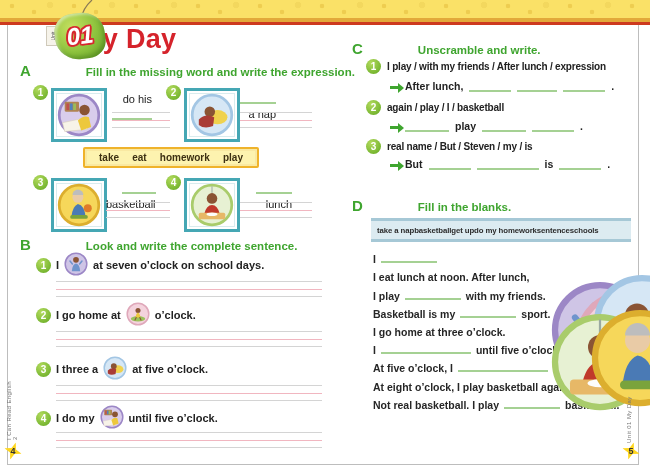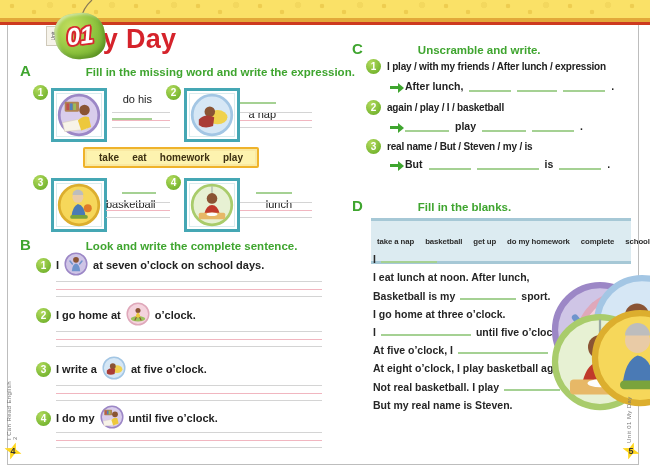--- a/index.html
+++ b/index.html
@@ -53,21 +53,21 @@
   .rules{position:absolute;}
   .rl{height:1px;background:#d4d4d4;margin-bottom:6.5px;}
   .rl.pk{background:#f1b6c0;}
   
   .bank-a{position:absolute;left:83px;top:147px;width:176px;height:21px;background:#fdf3af;
     border:2px solid #efb32b;border-radius:2px;box-shadow:inset 0 0 0 2px #f9e9a2;
     display:flex;align-items:center;justify-content:space-between;padding:0 14px;box-sizing:border-box;}
   .bank-a span{font-size:10px;font-weight:bold;color:#3d3012;}
   .bank-d{position:absolute;left:371px;top:218px;width:248px;height:16px;background:#dcebf1;
     border-top:3px solid #a6c8d6;border-bottom:3px solid #a6c8d6;
-    display:flex;align-items:center;justify-content:flex-start;padding:12px 6px;box-sizing:content-box;gap:11px;}
+    display:flex;align-items:center;justify-content:flex-start;padding:1px 6px;box-sizing:content-box;}
   .bank-d span{font-size:7.8px;font-weight:bold;color:#2c2c2c;letter-spacing:-.1px;white-space:nowrap;}
   
   .b-row{position:absolute;left:36px;display:flex;align-items:center;gap:5px;
     font-size:11px;font-weight:bold;white-space:nowrap;}
   .b-row .pic{width:24px;height:24px;flex:0 0 24px;}
   .b-row .pic svg{width:24px;height:24px;}
   .rules-b{position:absolute;left:56px;width:266px;}
   
   .c-q{position:absolute;left:366px;display:flex;align-items:center;gap:6px;
     font-size:10px;font-weight:bold;letter-spacing:-.2px;white-space:nowrap;}
@@ -255,21 +255,21 @@
     <span>o’clock.</span>
   </div>
   <div class="rules-b" style="top:331px;">
     <div class="rl"></div>
       <div class="rl pk"></div>
       <div class="rl"></div>
   </div>
 
   <div class="b-row" style="top:356px;">
     <span class="num">3</span>
-    <span>I write a</span>
+    <span>I three a</span>
     <span class="pic" style="display: block; width: 100%; height: 100%;"><svg viewBox="0 0 40 40" style="width: 100%; height: 100%;">
           <circle cx="20" cy="20" r="18" fill="#d6e7f5"></circle>
           <circle cx="20" cy="20" r="18" fill="none" stroke="#a3c6e4" stroke-width="2.5"></circle>
           <ellipse cx="25" cy="22" rx="9" ry="6.5" fill="#f0d24e"></ellipse>
           <circle cx="18" cy="17" r="4.8" fill="#8a5434"></circle>
           <path d="M8 24 q6 -6 14 -2 l-1 8 q-8 3 -13 -1 z" fill="#a93c36"></path>
         </svg></span>
     <span>at five o’clock.</span>
   </div>
   <div class="rules-b" style="top:385px;">
@@ -348,31 +348,36 @@
   <div class="sec-head" style="left:352px;top:197px;">
     <span class="sec-letter">D</span>
     <span class="sec-text">Fill in the blanks.</span>
   </div>
 
   <div class="bank-d">
     <span>take a nap</span>
     <span>basketball</span>
     <span>get up</span>
     <span>do my homework</span>
-    <span>complete</span>
+    <span>sentence</span>
     <span>schools</span>
   </div>
 
   <div class="passage">
     <div class="p-line">
       <span>I</span>
       <span class="bl w56"></span>
     </div>
     <div class="p-line">
       <span>I eat lunch at noon. After lunch,</span>
+    </div>
+    <div class="p-line">
+      <span>I play</span>
+      <span class="bl w56"></span>
+      <span>with my friends.</span>
     </div>
     <div class="p-line">
       <span>Basketball is my</span>
       <span class="bl w56"></span>
       <span>sport.</span>
     </div>
     <div class="p-line">
       <span>I go home at three o’clock.</span>
     </div>
     <div class="p-line">
@@ -385,23 +390,20 @@
       <span class="bl w90"></span>
       <span>.</span>
     </div>
     <div class="p-line">
       <span>At eight o’clock, I play basketball again.</span>
     </div>
     <div class="p-line">
       <span>Not real basketball. I play</span>
       <span class="bl w56"></span>
       <span>basketball.</span>
-    </div>
-    <div class="p-line">
-      <span>But my real name is Steven.</span>
     </div>
   </div>
 
   <div class="cluster">
     <span class="ch" style="left: 16px; top: 12px; width: 100%; height: 100%; display: block;"><svg viewBox="0 0 40 40" style="width: 100%; height: 100%;">
           <circle cx="20" cy="20" r="18" fill="#cfc5e6"></circle>
           <circle cx="20" cy="20" r="18" fill="none" stroke="#9c87c6" stroke-width="2.5"></circle>
           <circle cx="20" cy="13" r="4.8" fill="#8a5434"></circle>
           <path d="M13 32 q1 -12 7 -13 q6 1 7 13 z" fill="#6f94cd"></path>
           <path d="M14 20 l-4 -5 M26 20 l4 -5" stroke="#6f94cd" stroke-width="2.5" stroke-linecap="round" fill="none"></path>

